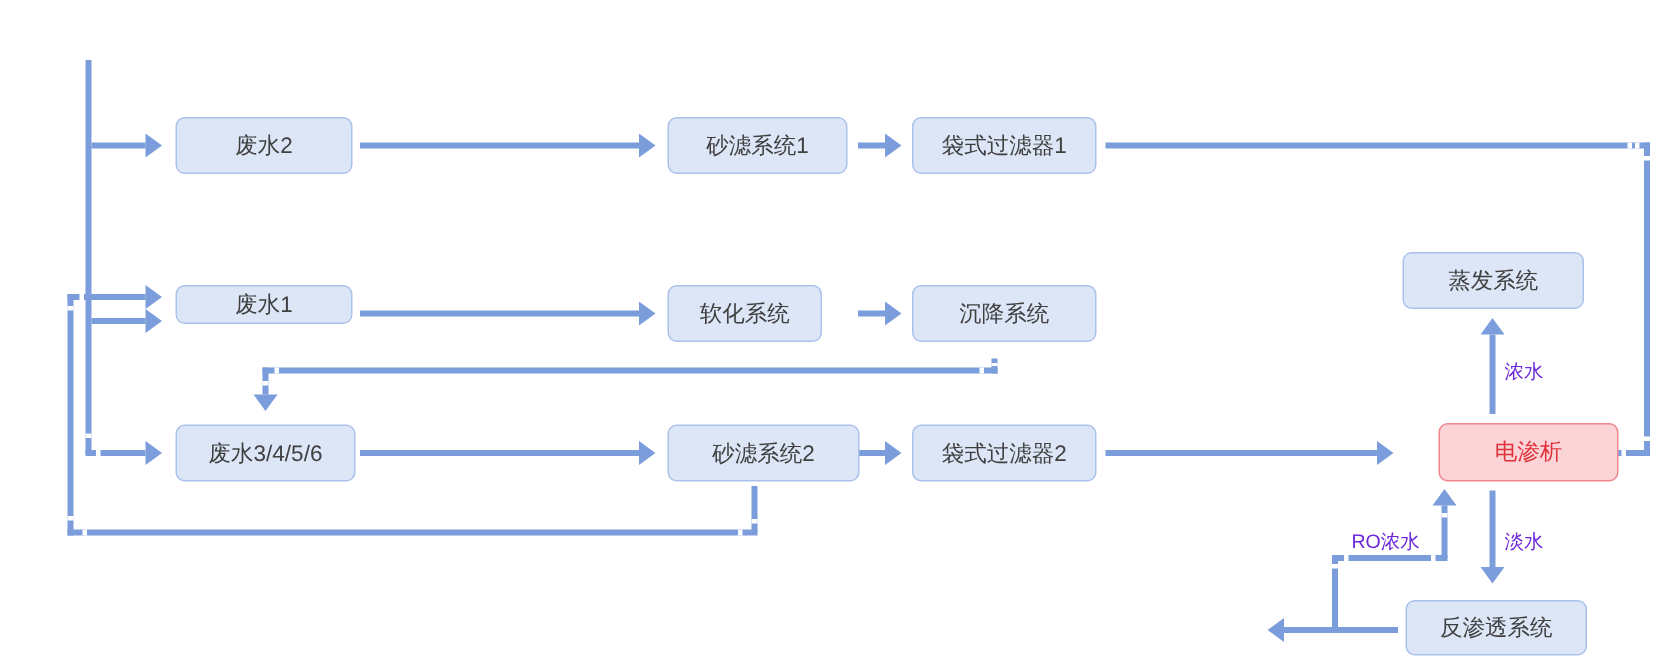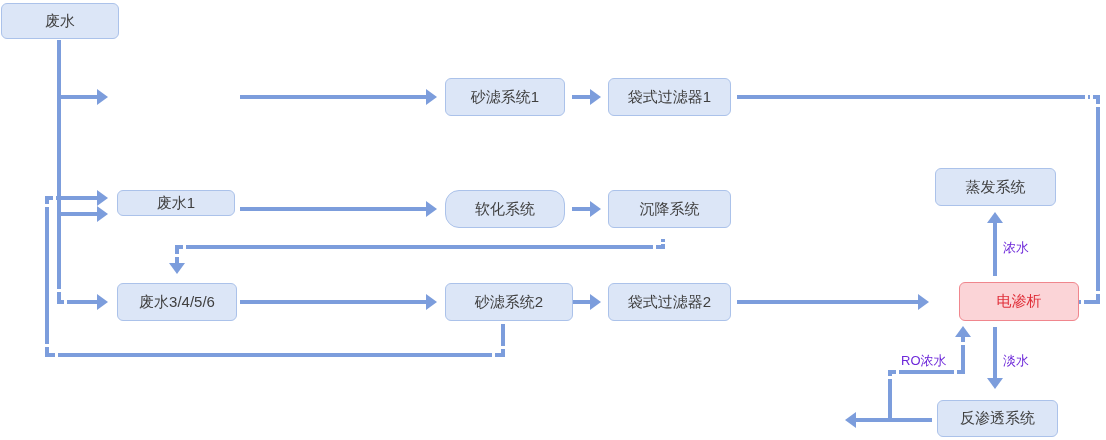--- a/index.html
+++ b/index.html
@@ -127,25 +127,25 @@
   <div class="jgap" style="left:1081px;top:300px;width:3px;height:4px;"></div>
   <div class="jgap" style="left:896px;top:370px;width:3px;height:4px;"></div>
   <div class="jgap" style="left:954px;top:370px;width:3px;height:4px;"></div>
   <div class="jgap" style="left:961px;top:342px;width:4px;height:3px;"></div>
   <div class="jgap" style="left:888px;top:376px;width:4px;height:3px;"></div>
 
   <span class="elabel" style="left:1003px;top:239px;">浓水</span>
   <span class="elabel" style="left:1003px;top:352px;">淡水</span>
   <span class="elabel" style="left:901px;top:352px;">RO浓水</span>
 
-  <div class="node" style="left:1px;top:3px;width:118px;height:36px;">废水</div>
+  <div class="node" style="left:117px;top:78px;width:118px;height:38px;">废水2</div>
   <div class="node" style="left:445px;top:78px;width:120px;height:38px;">砂滤系统1</div>
   <div class="node" style="left:608px;top:78px;width:123px;height:38px;">袋式过滤器1</div>
   <div class="node" style="left:117px;top:190px;width:118px;height:26px;">废水1</div>
-  <div class="node" style="left:445px;top:190px;width:120px;height:38px;border-radius:14px;">软化系统</div>
+  <div class="node" style="left:445px;top:190px;width:103px;height:38px;">软化系统</div>
   <div class="node" style="left:608px;top:190px;width:123px;height:38px;">沉降系统</div>
   <div class="node" style="left:935px;top:168px;width:121px;height:38px;">蒸发系统</div>
   <div class="node" style="left:117px;top:283px;width:120px;height:38px;">废水3/4/5/6</div>
   <div class="node" style="left:445px;top:283px;width:128px;height:38px;">砂滤系统2</div>
   <div class="node" style="left:608px;top:283px;width:123px;height:38px;">袋式过滤器2</div>
   <div class="node hl" style="left:959px;top:282px;width:120px;height:39px;">电渗析</div>
   <div class="node" style="left:937px;top:400px;width:121px;height:37px;text-align:center;">反渗透系统</div>
 
 </div>
 

